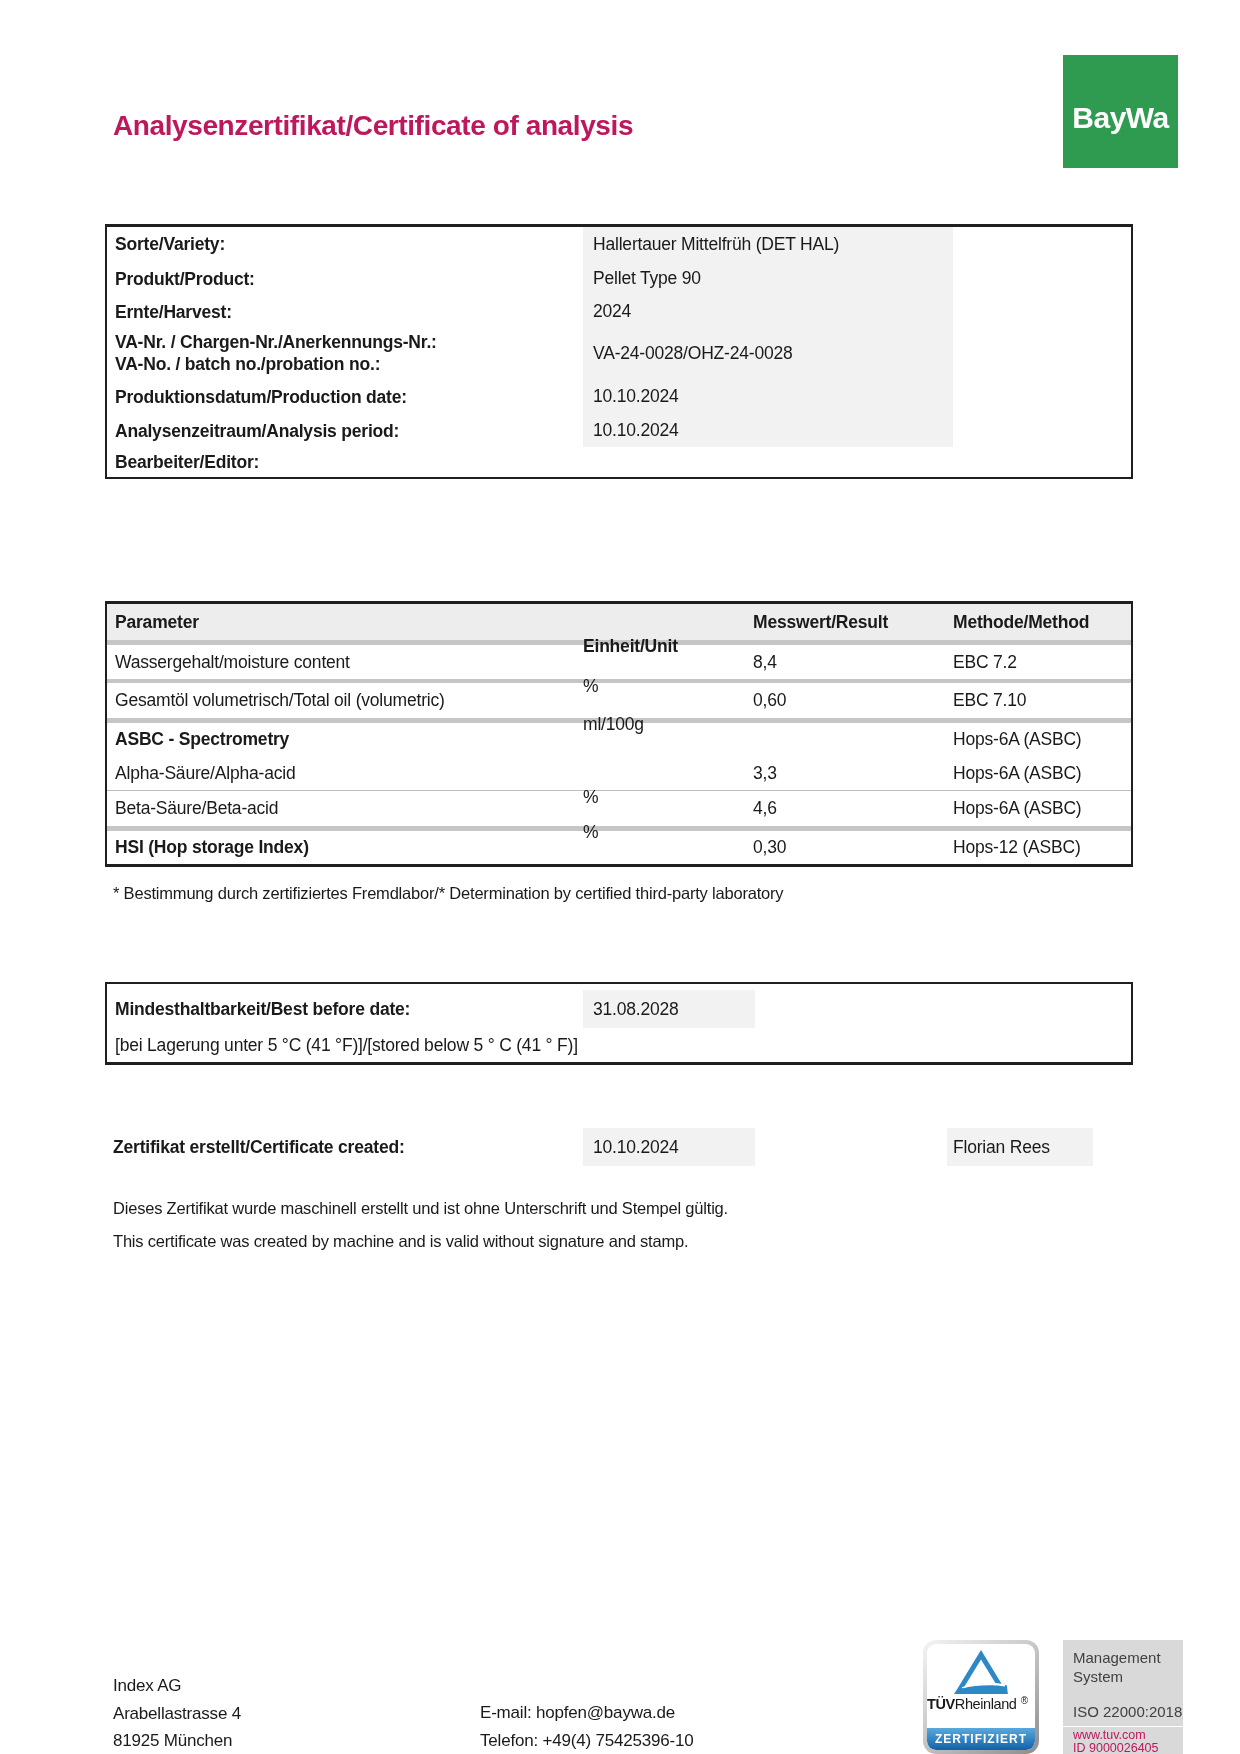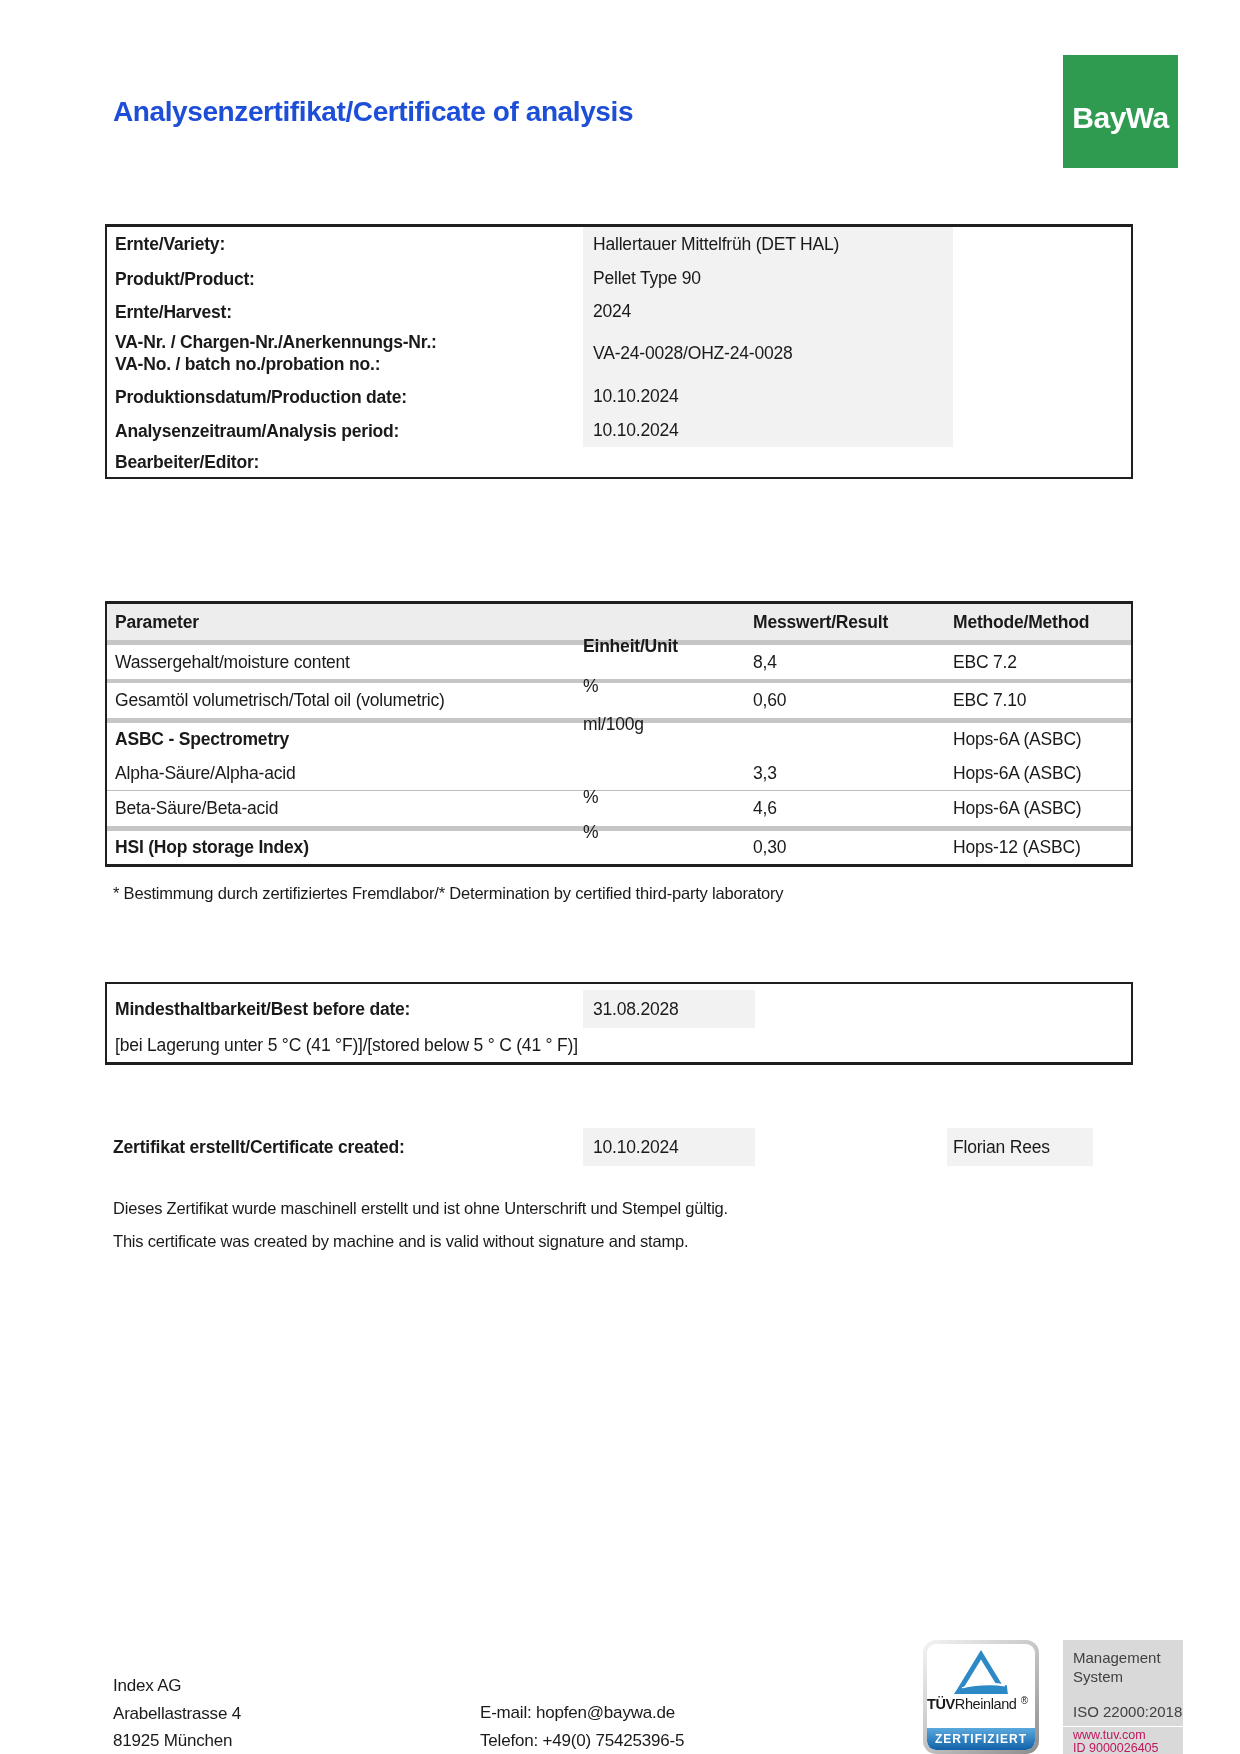--- a/index.html
+++ b/index.html
@@ -5,22 +5,22 @@
   html,body { margin:0; padding:0; }
   body {
     width:1240px; height:1754px; position:relative;
     background:#ffffff; overflow:hidden;
     font-family:"Liberation Sans", sans-serif;
     color:#1a1a1a; letter-spacing:-0.2px;
   }
 
   
   .title {
-    position:absolute; left:113px; top:96px;
-    font-size:28px; font-weight:700; color:#1d4ed8; letter-spacing:-0.4px;
+    position:absolute; left:113px; top:110px;
+    font-size:28px; font-weight:700; color:#be185d; letter-spacing:-0.4px;
   }
   .logo {
     position:absolute; left:1063px; top:55px; width:115px; height:113px;
     background:#2E9B50; display:flex; align-items:center; justify-content:center;
   }
   .logo-text { color:#ffffff; font-weight:700; font-size:30px; letter-spacing:-0.5px; margin-top:12px; }
 
   
   .t1 {
     position:absolute; left:105px; top:224px; width:1028px;
@@ -121,21 +121,21 @@
 </head>
 <body>
 
 <div class="title">Analysenzertifikat/Certificate of analysis</div>
 <div class="logo">
   <span class="logo-text">BayWa</span>
 </div>
 
 <div class="t1">
   <div class="t1-row">
-    <div class="t1-label">Ernte/Variety:</div>
+    <div class="t1-label">Sorte/Variety:</div>
     <div class="t1-value">Hallertauer Mittelfrüh (DET HAL)</div>
   </div>
   <div class="t1-row">
     <div class="t1-label">Produkt/Product:</div>
     <div class="t1-value">Pellet Type 90</div>
   </div>
   <div class="t1-row">
     <div class="t1-label">Ernte/Harvest:</div>
     <div class="t1-value">2024</div>
   </div>
@@ -231,21 +231,21 @@
   <div>This certificate was created by machine and is valid without signature and stamp.</div>
 </div>
 
 <div class="f-left">
   <div>Index AG</div>
   <div>Arabellastrasse 4</div>
   <div>81925 München</div>
 </div>
 <div class="f-mid">
   <div>E-mail: hopfen@baywa.de</div>
-  <div>Telefon: +49(0) 75425396-5</div>
+  <div>Telefon: +49(4) 75425396-10</div>
 </div>
 
 <div class="tuv-badge">
   <div class="tuv-inner">
     <svg class="tuv-triangle" width="58" height="46" viewBox="0 0 60 48">
       <path d="M30 1 L58 47 L2 47 Z" fill="#2D88C6"></path>
       <path d="M30 11 L49 42 L11 42 Z" fill="#ffffff"></path>
       <path d="M4 44 C 22 36, 40 33, 57 38 L58 47 L2 47 Z" fill="#2D88C6"></path>
       <path d="M10 40 C 26 35, 42 34, 55 37 L55 39 C 40 36.5, 24 38, 10 41 Z" fill="#ffffff"></path>
     </svg>

